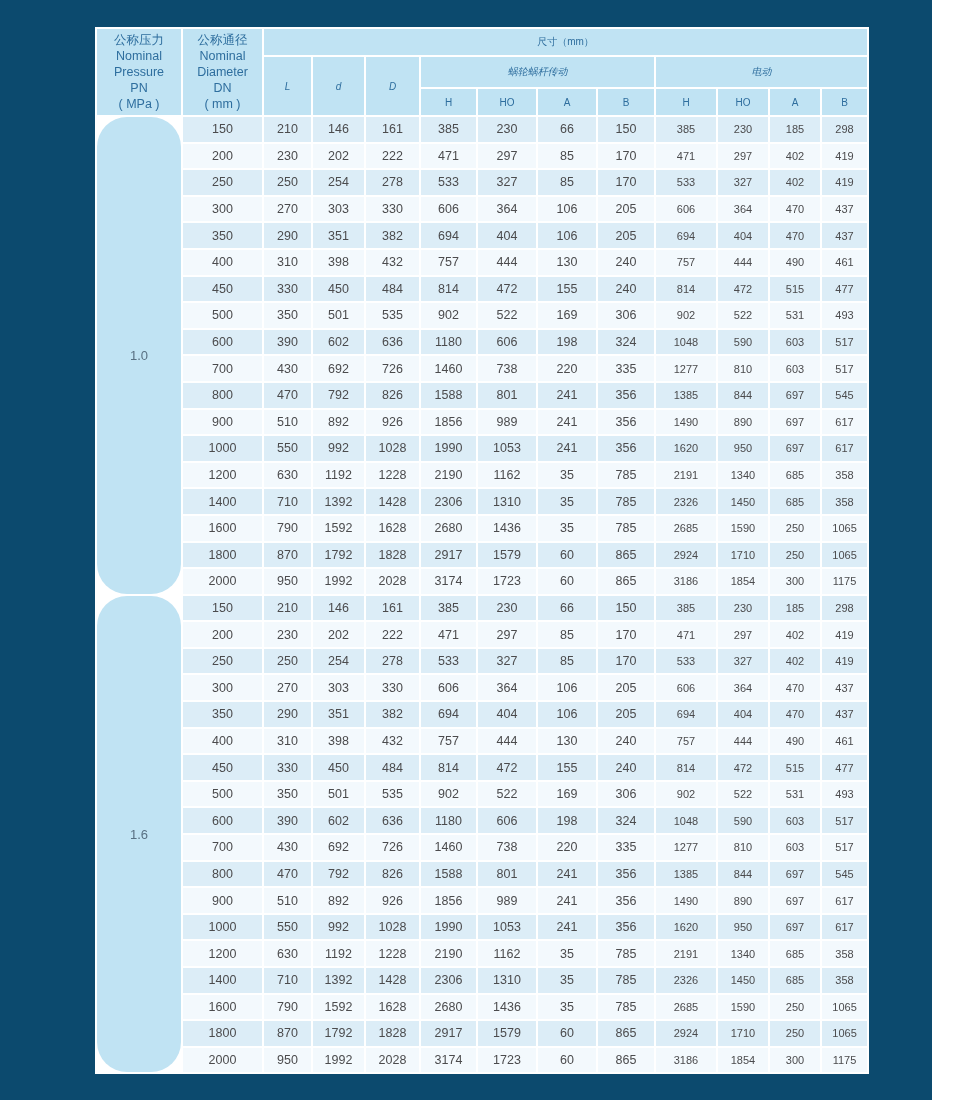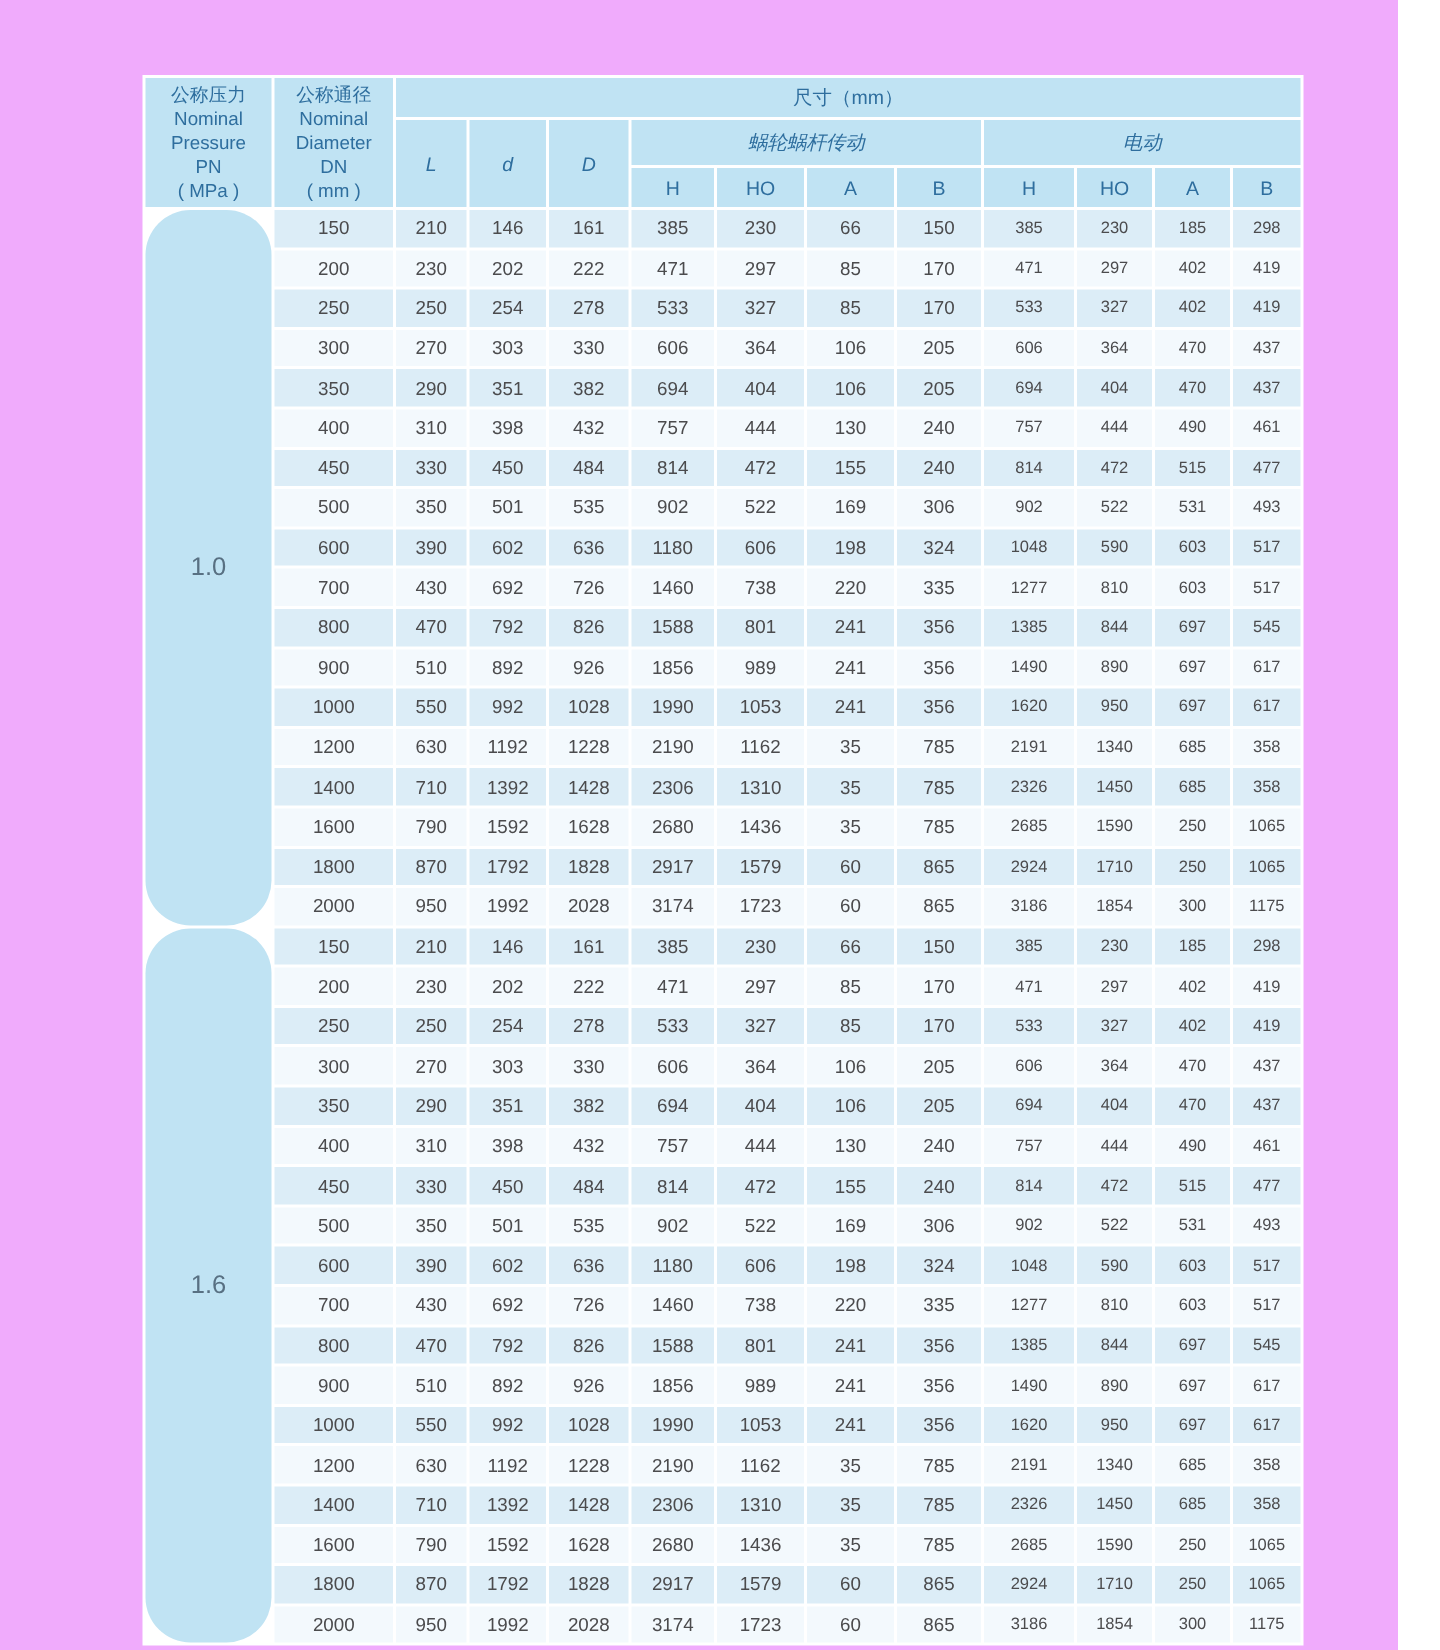--- a/index.html
+++ b/index.html
@@ -3,43 +3,43 @@
 <meta charset="utf-8">
 <style>
   html, body {
     margin: 0;
     background: #ffffff;
     font-family: "Liberation Sans", "DejaVu Sans", sans-serif;
   }
   .page {
     width: 932px;
     height: 1100px;
-    background: #f0abfc;
+    background: #0c4a6e;
     box-sizing: border-box;
-    padding: 50px 0 0 95px;
+    padding: 27px 0 0 95px;
   }
   table.spec {
     border-collapse: separate;
     border-spacing: 2px;
     table-layout: fixed;
     width: 774px;
     background: #ffffff;
   }
   th, td {
     padding: 0;
     text-align: center;
     vertical-align: middle;
     overflow: hidden;
   }
   
   thead th {
     background: #c0e3f3;
     color: #2e6e9e;
     font-weight: normal;
-    font-size: 13px;
+    font-size: 10px;
   }
   th.multiline {
     white-space: pre-line;
     line-height: 1.28;
     font-size: 12.5px;
   }
   tr.h-row1 th { height: 26px; }
   tr.h-row2 th { height: 30px; font-style: italic; }
   tr.h-row3 th { height: 26px; }
   
@@ -47,21 +47,21 @@
     height: 24.6px;
     color: #4b4b4d;
     font-size: 12.5px;
   }
   tbody tr.odd td { background: #dcedf7; }
   tbody tr.even td { background: #f3f9fd; }
   tbody td.elec { font-size: 11px; }
   tbody td.pn-cell {
     background: #c0e3f3 !important;
     color: #587082;
-    font-size: 17px;
+    font-size: 13px;
     border-radius: 30px;
   }
 </style>
 </head>
 <body>
 
 <div class="page">
   <table class="spec">
     <colgroup>
       <col style="width:84px">

